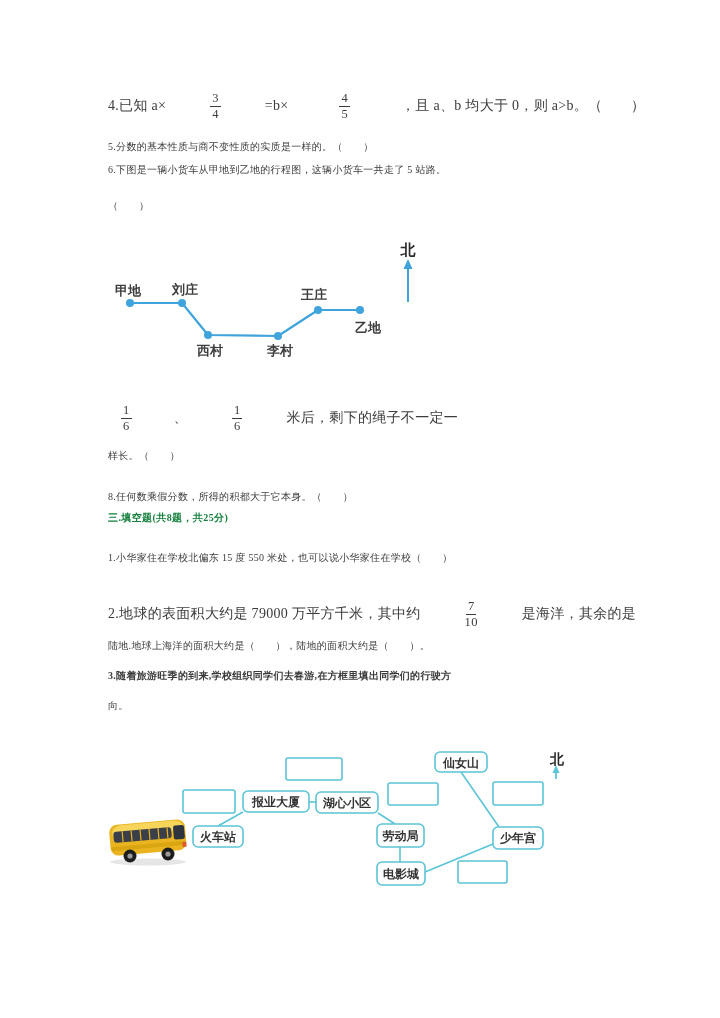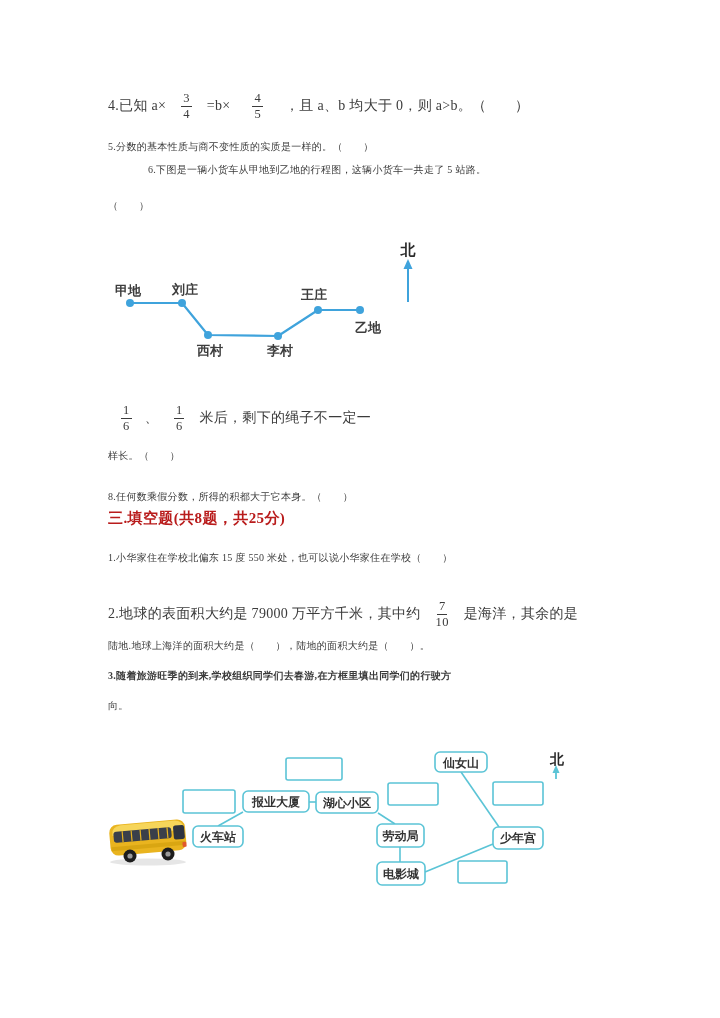--- a/index.html
+++ b/index.html
@@ -1,25 +1,25 @@
 <!DOCTYPE html>
 <html><head>
 <meta charset="utf-8">
 <style>
   html,body{margin:0;padding:0;background:#fff;}
   .page{
     position:relative;width:720px;height:1018px;background:#ffffff;overflow:hidden;
     font-family:"Liberation Serif","DejaVu Serif",serif;color:#3b3b3b;
   }
   .line{position:absolute;font-size:10px;line-height:18px;white-space:nowrap;letter-spacing:.3px;}
-  .row{position:absolute;display:flex;align-items:center;white-space:nowrap;font-size:14px;letter-spacing:.3px;}
+  .row{position:absolute;display:flex;align-items:center;white-space:nowrap;font-size:14px;letter-spacing:.3px;gap:29px;}
   .frac{display:inline-flex;flex-direction:column;align-items:center;font-size:12.5px;line-height:1.15;margin:0 15px;}
   .frac .num{border-bottom:1px solid #3b3b3b;padding:0 2px;}
   .frac .den{padding:0 2px;}
-  .section-header{font-weight:bold;color:#b91c1c;font-size:15px;letter-spacing:.4px;}
+  .section-header{font-weight:bold;color:#15803d;font-size:10px;letter-spacing:.4px;}
   svg text{font-family:"Liberation Serif","DejaVu Serif",serif;}
   .diag-label{font-size:13px;font-weight:bold;fill:#3d3d3d;}
   .map-label{font-size:12px;font-weight:bold;fill:#333;}
   .north-label{font-size:14px;font-weight:bold;fill:#2a2a2a;}
 </style>
 </head>
 <body>
 
 <div class="page">
 
@@ -31,21 +31,21 @@
     </span>
     <span>=b×</span>
     <span class="frac" style="margin:0 22px;">
       <span class="num">4</span>
       <span class="den">5</span>
     </span>
     <span>，且 a、b 均大于 0，则 a&gt;b。（　　）</span>
   </div>
 
   <div class="line" style="left:108px;top:138px;">5.分数的基本性质与商不变性质的实质是一样的。（　　）</div>
-  <div class="line" style="left:108px;top:161px;margin-left:40px;">6.下图是一辆小货车从甲地到乙地的行程图，这辆小货车一共走了 5 站路。</div>
+  <div class="line" style="left:108px;top:161px;">6.下图是一辆小货车从甲地到乙地的行程图，这辆小货车一共走了 5 站路。</div>
   <div class="line" style="left:108px;top:197px;">（　　）</div>
 
   <svg style="position:absolute;left:100px;top:235px;" width="330" height="130" viewBox="0 0 330 130">
     <polyline points="30,68 82,68 108,100 178,101 218,75 260,75" fill="none" stroke="#3fa3dc" stroke-width="2.2" stroke-linejoin="round"></polyline>
     <circle cx="30" cy="68" r="4" fill="#3fa3dc"></circle>
     <circle cx="82" cy="68" r="4" fill="#3fa3dc"></circle>
     <circle cx="108" cy="100" r="4" fill="#3fa3dc"></circle>
     <circle cx="178" cy="101" r="4" fill="#3fa3dc"></circle>
     <circle cx="218" cy="75" r="4" fill="#3fa3dc"></circle>
     <circle cx="260" cy="75" r="4" fill="#3fa3dc"></circle>

